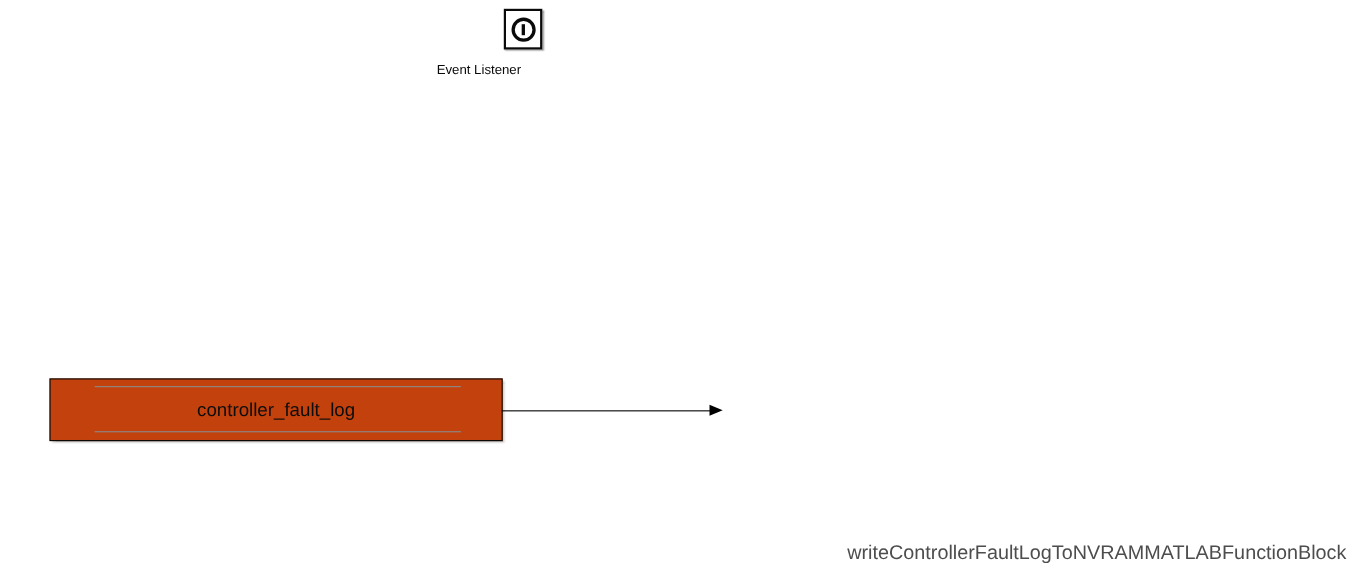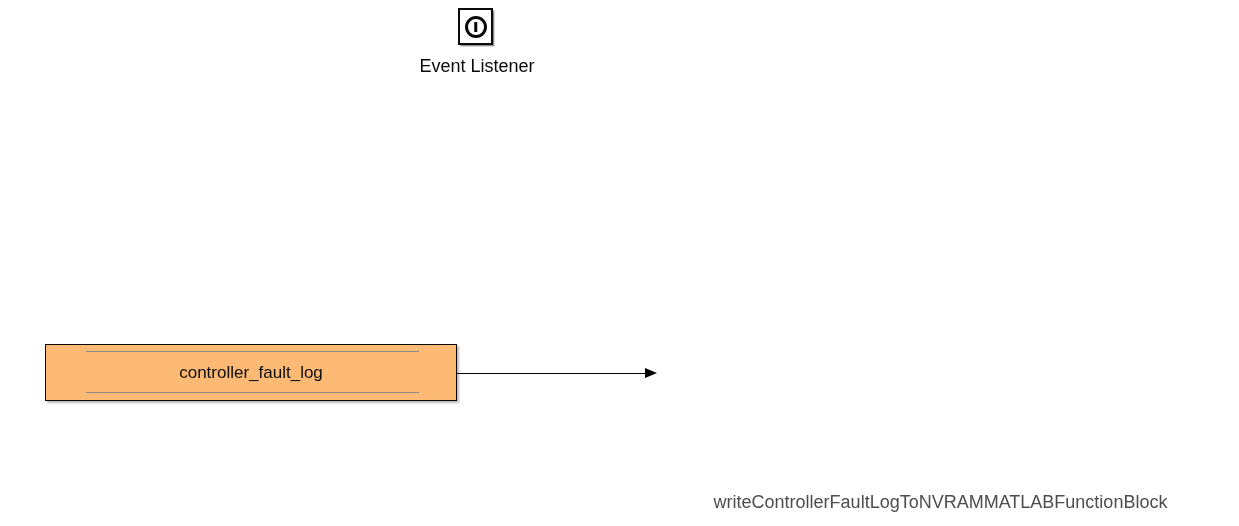--- a/index.html
+++ b/index.html
@@ -25,29 +25,29 @@
     border: 3.5px solid #0a0a0a; border-radius: 50%;
     position: relative;
   }
   .el-bar {
     position: absolute; left: 50%; top: 50%;
     transform: translate(-50%,-50%);
     width: 3.5px; height: 10px; background: #0a0a0a;
   }
   .el-label {
     position: absolute; left: 397px; top: 56px; width: 160px;
-    text-align: center; font-size: 18px; color: #0a0a0a;
+    text-align: left; font-size: 12px; color: #0a0a0a;
     white-space: nowrap;
   }
 
   
   .dsr-block {
     position: absolute; left: 45px; top: 344px;
     width: 412px; height: 57px; box-sizing: border-box;
-    background: #fdba74; border: 1.6px solid #0a0a0a;
+    background: #c2410c; border: 1.6px solid #0a0a0a;
     box-shadow: 2px 2px 2px rgba(0,0,0,0.28);
   }
   .dsr-text {
     position: absolute; inset: 0;
     display: flex; align-items: center; justify-content: center;
     font-size: 17px; color: #0d0d0d; white-space: nowrap;
   }
   .dsr-line {
     position: absolute; left: 40px; right: 37px;
     height: 1px; background: #8b8b8b;
@@ -89,21 +89,21 @@
     position: absolute; left: 260px; top: 95px;
     width: 38px; height: 34px;
   }
   .ml-fn-name {
     position: absolute; left: 0; top: 128px; width: 100%;
     text-align: center; font-size: 17px; color: #6e6e6e;
     white-space: nowrap;
   }
   .ml-label {
     position: absolute; left: 657px; top: 492px; width: 567px;
-    text-align: center; font-size: 18px; color: #4d4d4d;
+    text-align: right; font-size: 18px; color: #4d4d4d;
     white-space: nowrap;
   }
 </style>
 </head>
 <body>
 
 <div class="canvas">
 
   <div class="el-block">
     <div class="el-circle">

